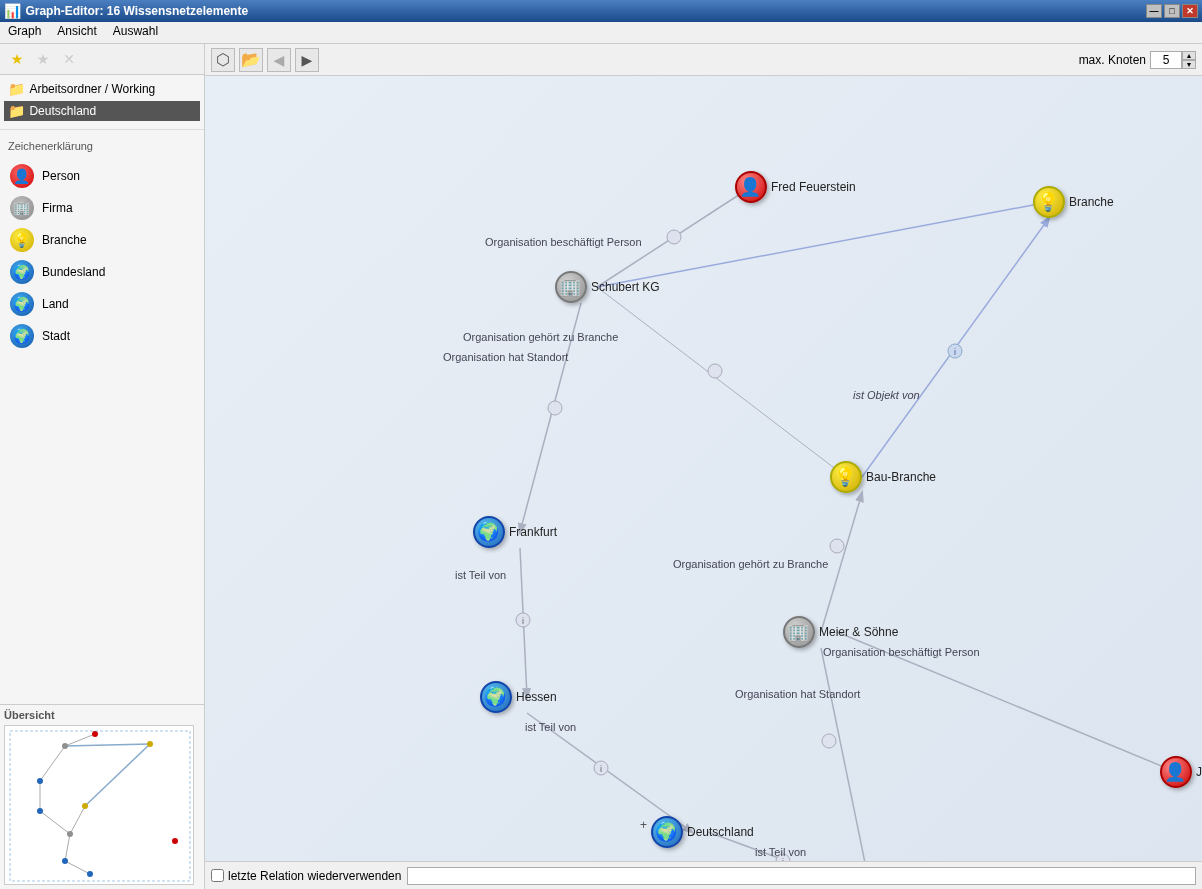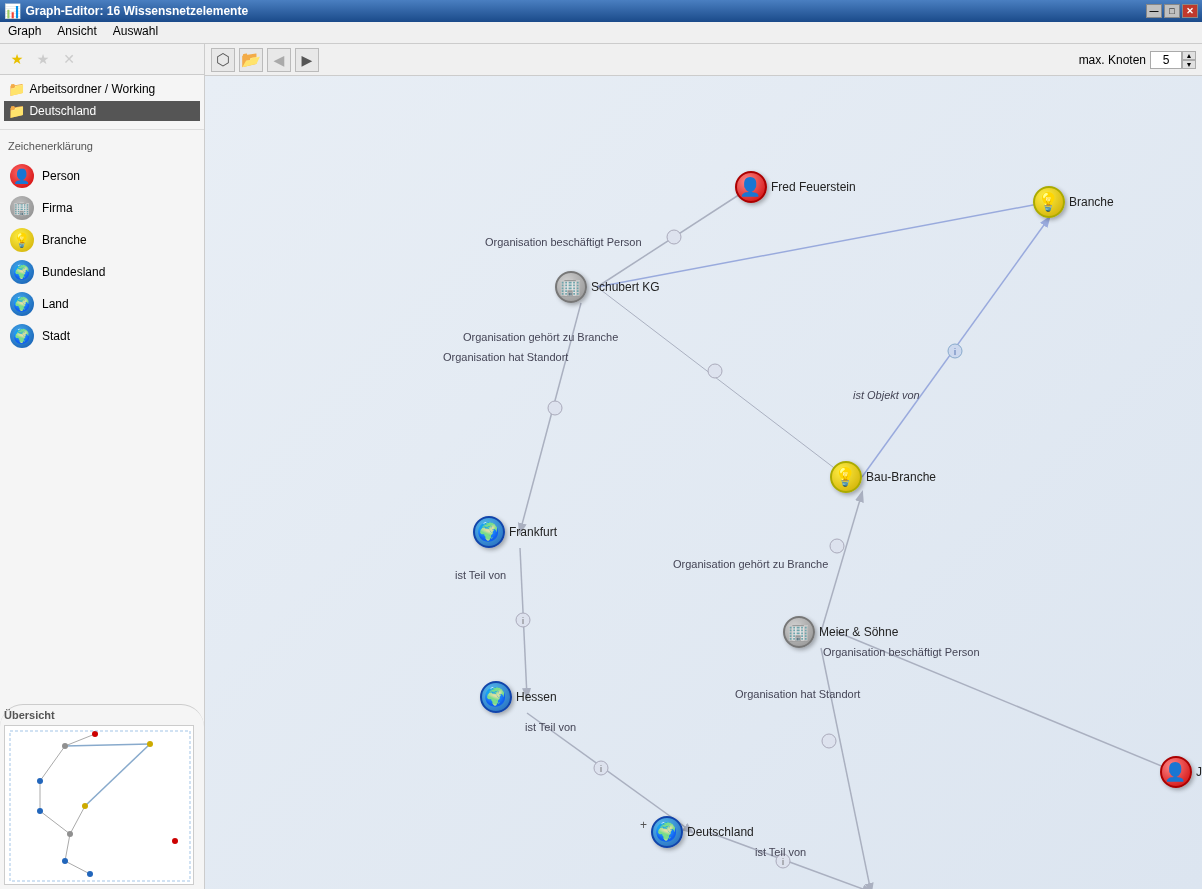--- a/index.html
+++ b/index.html
@@ -123,21 +123,20 @@
     .legend-icon.firma { background: radial-gradient(circle at 40% 35%, #c0c0c0, #888); }
     .legend-icon.branche { background: radial-gradient(circle at 40% 35%, #ffee44, #ccaa00); }
     .legend-icon.bundesland { background: radial-gradient(circle at 40% 35%, #44aaee, #1155aa); }
     .legend-icon.land { background: radial-gradient(circle at 40% 35%, #44aaee, #1155aa); }
     .legend-icon.stadt { background: radial-gradient(circle at 40% 35%, #44aaee, #1155aa); }
 
     
     #overview-panel {
       border-top: 1px solid #ccc;
       padding: 4px;
-      border-radius: 23px;
     }
     #overview-title { font-size: 11px; font-weight: bold; color: #555; margin-bottom: 4px; }
     #overview-canvas {
       width: 190px; height: 160px;
       background: white;
       border: 1px solid #ccc;
       position: relative;
       overflow: hidden;
     }
 
@@ -512,15 +511,22 @@
       </div>
 
       <div class="graph-node" style="left:435px;top:740px;">
         <span class="node-expand" style="position:relative;left:0;top:0;margin-right:0;font-size:12px;color:#555;">+</span>
         <div class="node-icon land">🌍</div>
         <span class="node-label">Deutschland</span>
       </div>
 
     </div>
 
+    <div id="bottom-bar">
+      <div id="bottom-checkbox">
+        <input type="checkbox" id="reuse-cb" style="">
+        <label for="reuse-cb">letzte Relation wiederverwenden</label>
+      </div>
+      <input id="bottom-input" type="text" value="" style="">
+    </div>
 
   </div>
 </div>
 
 </body></html>

